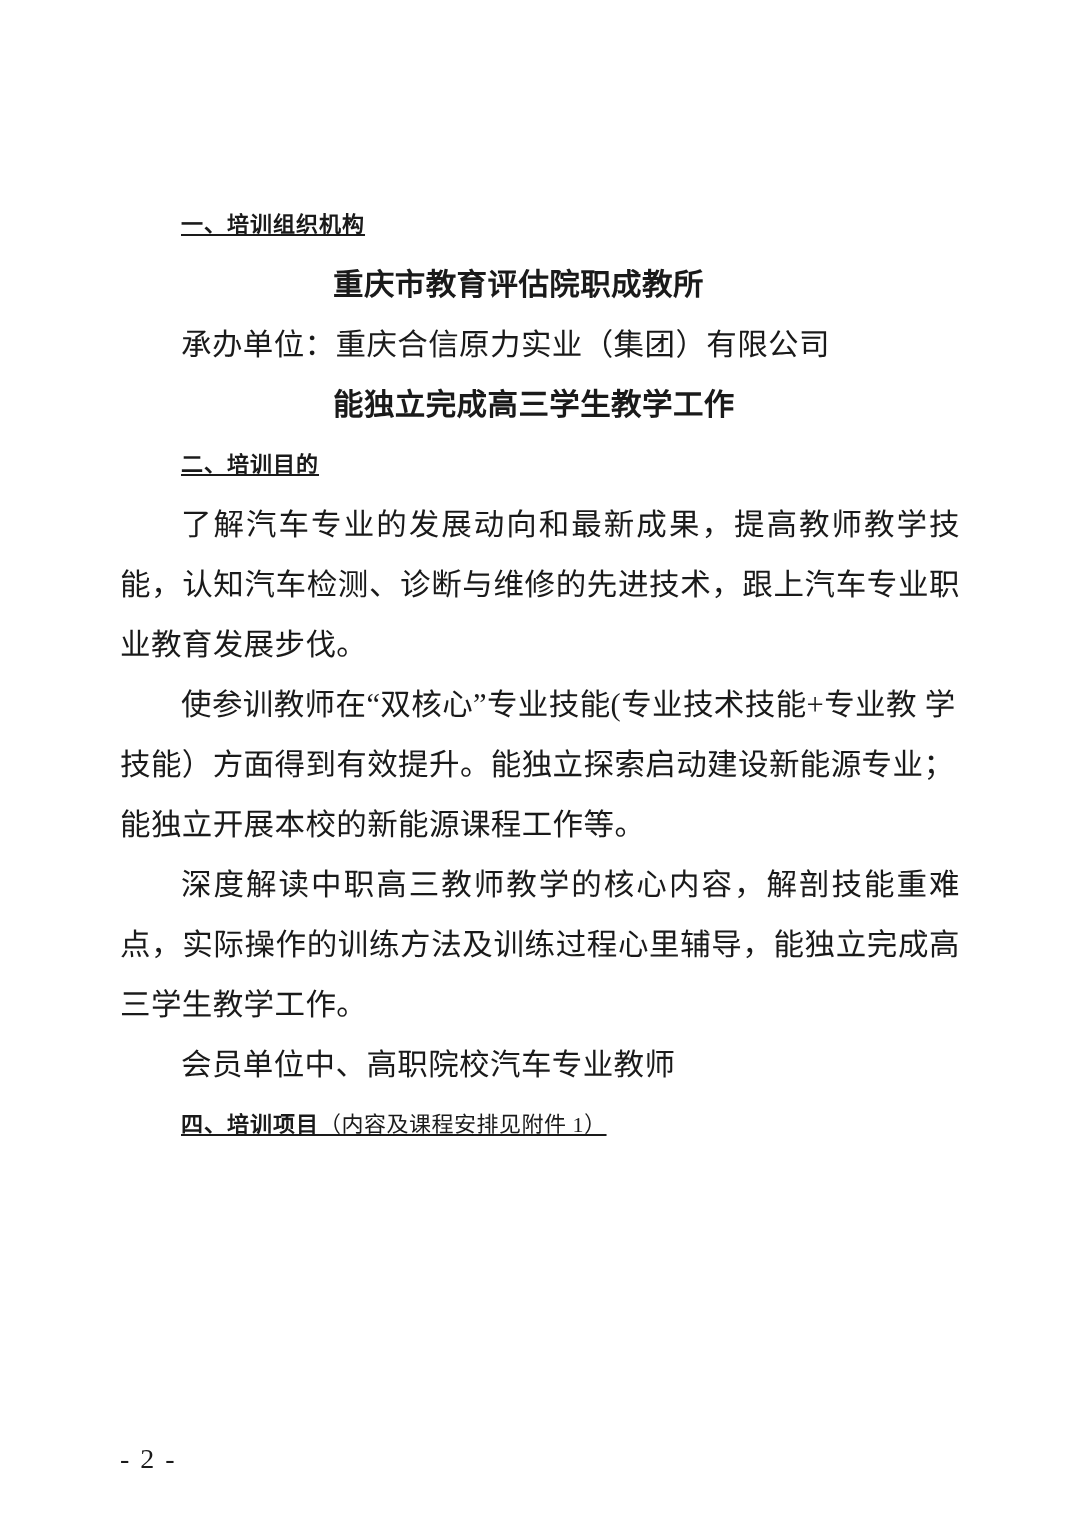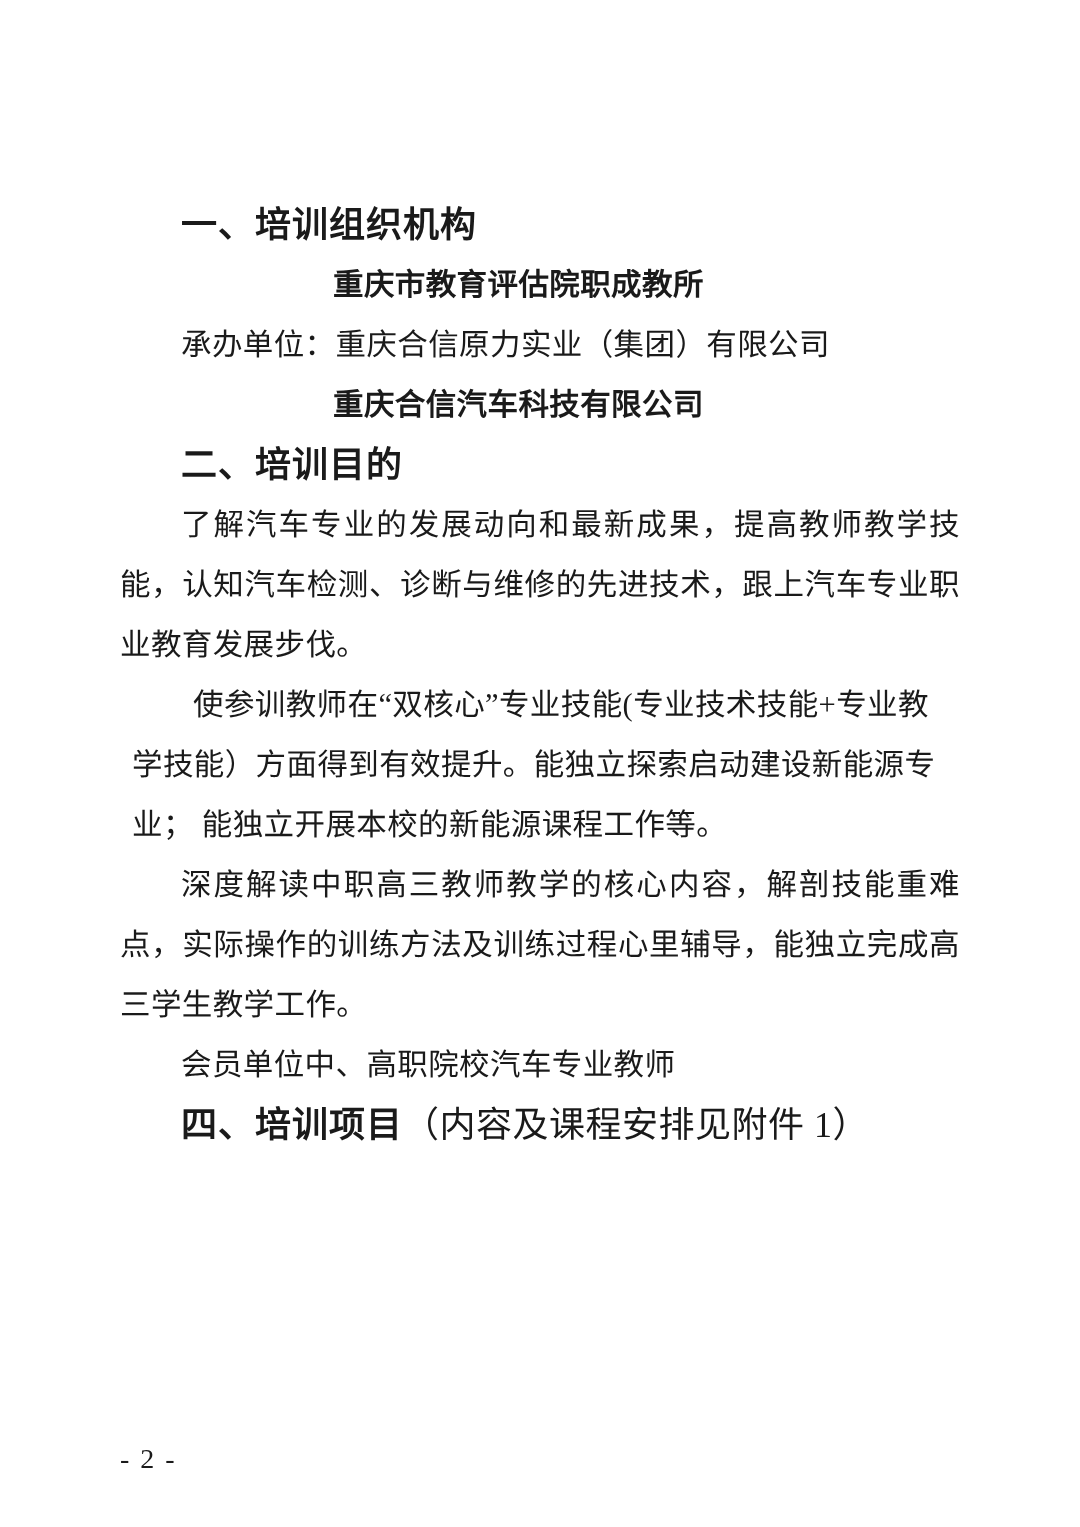--- a/index.html
+++ b/index.html
@@ -24,24 +24,25 @@
     box-sizing: border-box;
     padding: 195px 120px 0 120px;
   }
   .doc-body {
     font-size: 30.5px;
     line-height: 60px;
     letter-spacing: 0.4px;
   }
   .heading {
     font-weight: bold;
-    font-size: 36px;
+    font-size: 22px;
     line-height: 60px;
     text-indent: 61px;
     letter-spacing: 1px;
+    text-decoration: underline;
   }
   .heading .suffix {
     font-weight: normal;
     letter-spacing: 0.5px;
   }
   .indent-line {
     text-indent: 61px;
     white-space: pre;
   }
   .hang-line {
@@ -49,21 +50,20 @@
     white-space: pre;
     font-weight: bold;
   }
   .para {
     text-indent: 61px;
     text-align: justify;
     text-justify: inter-ideograph;
   }
   .para.nojustify {
     text-align: left;
-    margin-left: 12px;
   }
   .page-number {
     position: absolute;
     left: 120px;
     bottom: 52px;
     font-size: 28px;
     letter-spacing: 2px;
     color: #1a1a1a;
     font-family: "Liberation Serif", "DejaVu Serif", serif;
   }
@@ -72,21 +72,21 @@
 <body>
 
 <div class="page">
   <div class="doc-body">
 
     <div class="heading">
       <span>一、培训组织机构</span><span class="suffix"></span>
     </div>
     <div class="hang-line">重庆市教育评估院职成教所</div>
     <div class="indent-line">承办单位：重庆合信原力实业（集团）有限公司</div>
-    <div class="hang-line">重庆合信汽车科技有限公司</div>
+    <div class="hang-line">能独立完成高三学生教学工作</div>
 
     <div class="heading">
       <span>二、培训目的</span><span class="suffix"></span>
     </div>
     <div class="para">了解汽车专业的发展动向和最新成果，提高教师教学技能，认知汽车检测、诊断与维修的先进技术，跟上汽车专业职业教育发展步伐。</div>
     <div class="para nojustify">使参训教师在“双核心”专业技能(专业技术技能+专业教 学技能）方面得到有效提升。能独立探索启动建设新能源专业； 能独立开展本校的新能源课程工作等。</div>
     <div class="para">深度解读中职高三教师教学的核心内容，解剖技能重难点，实际操作的训练方法及训练过程心里辅导，能独立完成高三学生教学工作。</div>
 
     <div class="indent-line">会员单位中、高职院校汽车专业教师</div>
 

